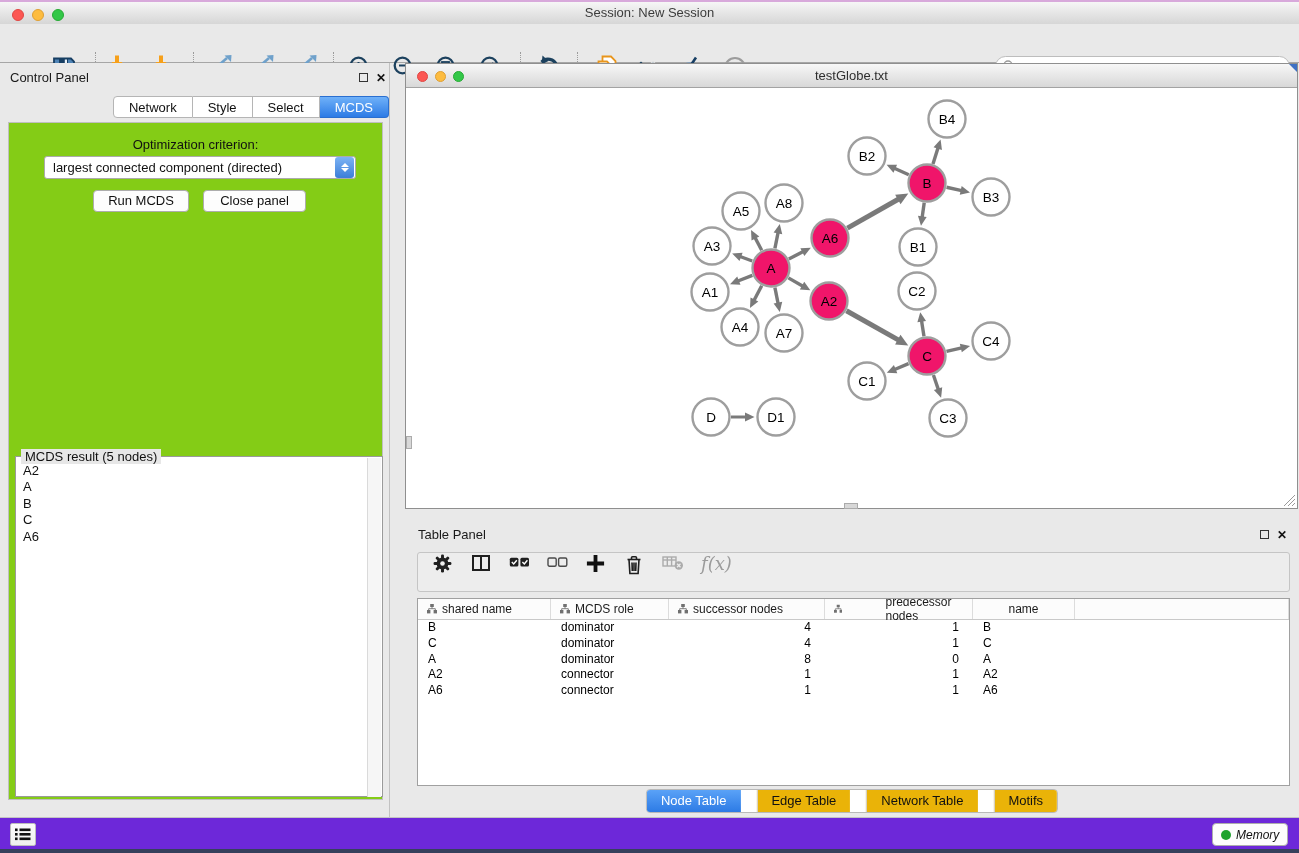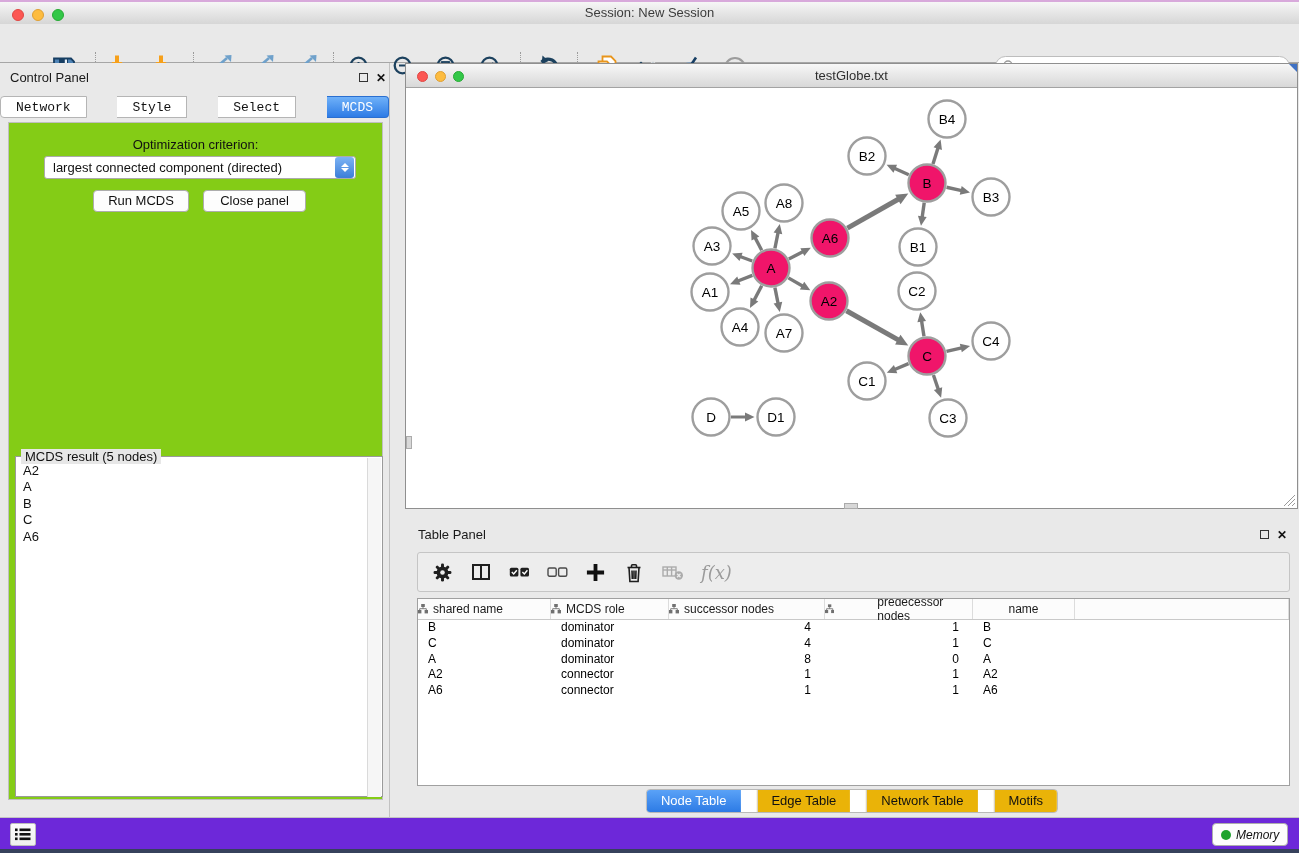--- a/index.html
+++ b/index.html
@@ -23,21 +23,21 @@
   .search-wrap { position:absolute; left:995px; top:32px; width:295px; height:21px; }
   .search-input { width:100%; height:100%; border:1px solid #BDBDBD; border-radius:11px; background:#fff; padding-left:24px; font-size:12px; outline:none; font-family:"Liberation Sans",sans-serif; }
   .search-glyph { position:absolute; left:7px; top:3px; }
 
   
   .control-panel { left:0; top:63px; width:390px; height:754px; background:#E9E9E9; border-right:1px solid #C2C2C2; }
   .panel-header { position:absolute; left:0; top:6px; width:100%; height:18px; }
   .panel-title { position:absolute; left:10px; font-size:13px; color:#1A1A1A; line-height:18px; }
   .float-box { position:absolute; width:9px; height:9px; border:1.5px solid #333; top:4px; }
   .close-x { position:absolute; font-size:12px; font-weight:bold; color:#111; top:2px; line-height:14px; }
-  .cp-tabs { position:absolute; left:0; top:33px; width:100%; display:flex; justify-content:space-between;font-family:Liberation Mono, monospace; }
+  .cp-tabs { position:absolute; left:0; top:33px; width:100%; display:flex; justify-content:flex-end; }
   .cp-tab { height:22px; line-height:22px; padding:0 15px; font-size:13px; color:#111; background:#fff; border:1px solid #B5B5B5; border-left:none; }
   .cp-tab:first-child { border-left:1px solid #B5B5B5; border-radius:4px 0 0 4px; }
   .cp-tab:last-child { border-radius:0 4px 4px 0; }
   .cp-tab.active { background:linear-gradient(#6FB1F9,#2D7BE5); color:#fff; border-color:#2A6FD0; }
   .cp-inner { position:absolute; left:8px; top:59px; width:375px; height:678px; border:1px solid #BFBFBF; background:#84cc16; }
   .crit-label { position:absolute; left:0; top:14px; width:100%; text-align:center; font-size:13px; color:#111; }
   .crit-select { position:absolute; left:35px; top:33px; width:312px; height:23px; background:#fff; border:1px solid #ABABAB; border-radius:3px; display:flex; align-items:center; }
   .crit-select .val { flex:1; padding-left:8px; font-size:13px; color:#111; white-space:nowrap; overflow:hidden; }
   .stepper { width:19px; height:21px; margin-right:1px; border-radius:3px; background:linear-gradient(#7CB3F4,#3C7ED9); display:flex; flex-direction:column; align-items:center; justify-content:center; gap:1px; }
   .stepper i { width:0; height:0; border-left:4px solid transparent; border-right:4px solid transparent; }
@@ -57,26 +57,26 @@
   .net-lights { position:absolute; left:11px; top:7px; display:flex; gap:7px; }
   .net-light { width:11px; height:11px; border-radius:50%; }
   .blue-corner { position:absolute; right:0; top:0; width:0; height:0; border-top:8px solid #3E71C4; border-left:8px solid transparent; }
   .net-canvas { position:absolute; left:0; top:24px; width:891px; height:420px; background:#fff; }
   .net-left-handle { position:absolute; left:0; top:372px; width:6px; height:13px; background:#D8D8D8; border:1px solid #ABABAB; }
   .net-bottom-handle { position:absolute; left:438px; bottom:-1px; width:14px; height:6px; background:#D8D8D8; border:1px solid #ABABAB; }
   .resize-grip { position:absolute; right:1px; bottom:1px; width:14px; height:14px; }
 
   
   .table-panel { left:405px; top:520px; width:894px; height:297px; background:#E9E9E9; }
-  .tp-toolbar { position:absolute; left:12px; top:32px; width:873px; height:40px; background:#EDEDED; border:1px solid #C5C5C5; border-radius:3px; display:flex; align-items:center; padding-left:14px; gap:17px; }
+  .tp-toolbar { position:absolute; left:12px; top:32px; width:873px; height:40px; background:#EDEDED; border:1px solid #C5C5C5; border-radius:3px; display:flex; align-items:flex-start; padding-left:14px; gap:17px; }
   .tp-icon { display:flex; align-items:center; justify-content:center; }
   .fx-label { font-size:18px; font-style:italic; color:#9B9B9B; font-family:"DejaVu Serif",serif; }
   .data-table { position:absolute; left:12px; top:78px; width:873px; height:188px; background:#fff; border:1px solid #A0A0A0; overflow:hidden; }
   .thead { display:flex; height:21px; border-bottom:1px solid #C9C9C9; background:#FCFCFC; }
-  .th { display:flex; align-items:center; gap:5px; font-size:12px; color:#1A1A1A; border-right:1px solid #DCDCDC; }
+  .th { display:flex; align-items:center; gap:5px; padding-left:9px; font-size:12px; color:#1A1A1A; border-right:1px solid #DCDCDC; }
   .th.center { justify-content:center; padding-left:0; }
   .tr { display:flex; height:15.8px; }
   .td { font-size:12px; color:#000; line-height:15.8px; padding-left:10px; white-space:nowrap; }
   .td.num { text-align:right; padding-left:0; padding-right:14px; }
   .bottom-tabs { position:absolute; left:50%; transform:translateX(-50%); top:269px; display:flex; border:1px solid #B9B9B9; border-radius:4px; background:#fff; overflow:hidden;gap:16px; }
   .bottom-tab { height:22px; line-height:22px; padding:0 14px; font-size:13px; color:#111; border-left:1px solid #D5D5D5; background:#eab308; }
   .bottom-tab:first-child { border-left:none; }
   .bottom-tab.active { background:linear-gradient(#5AA2F7,#2D7BE5); color:#fff; }
 
   

